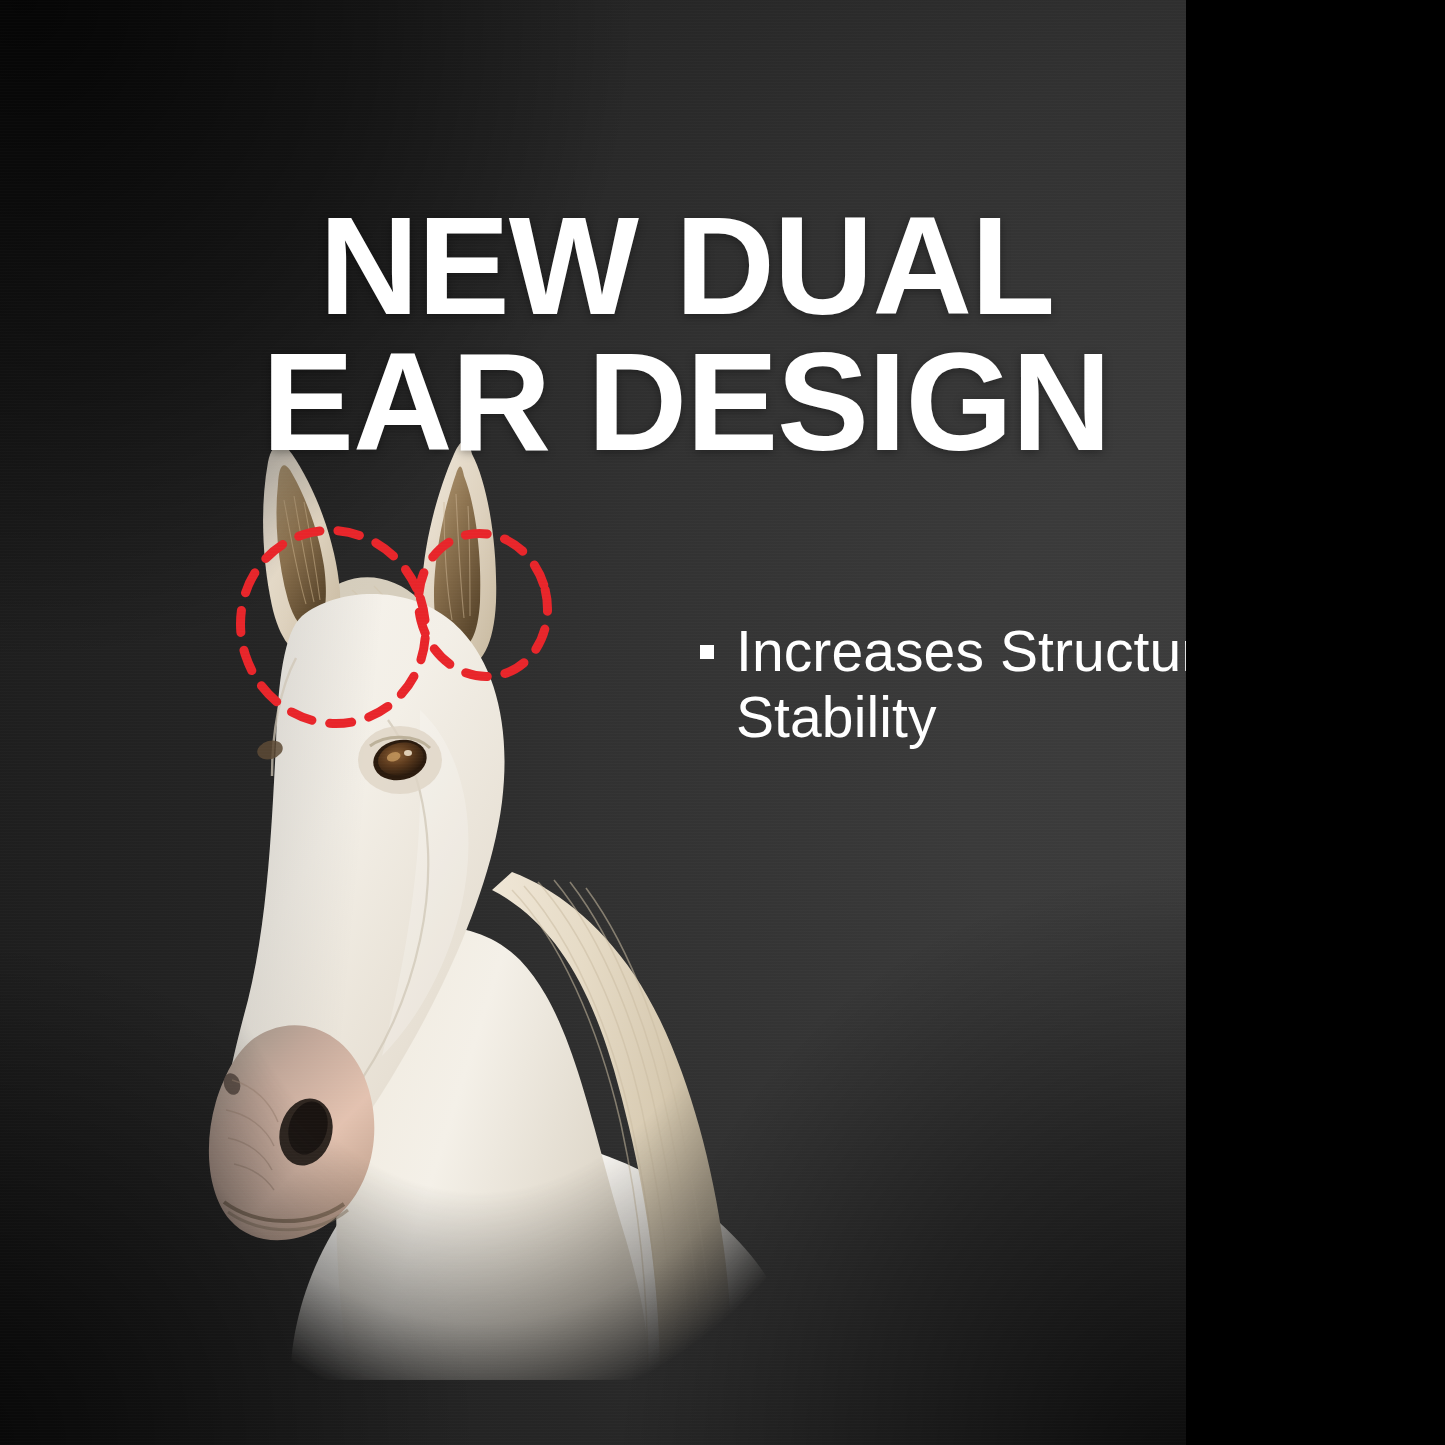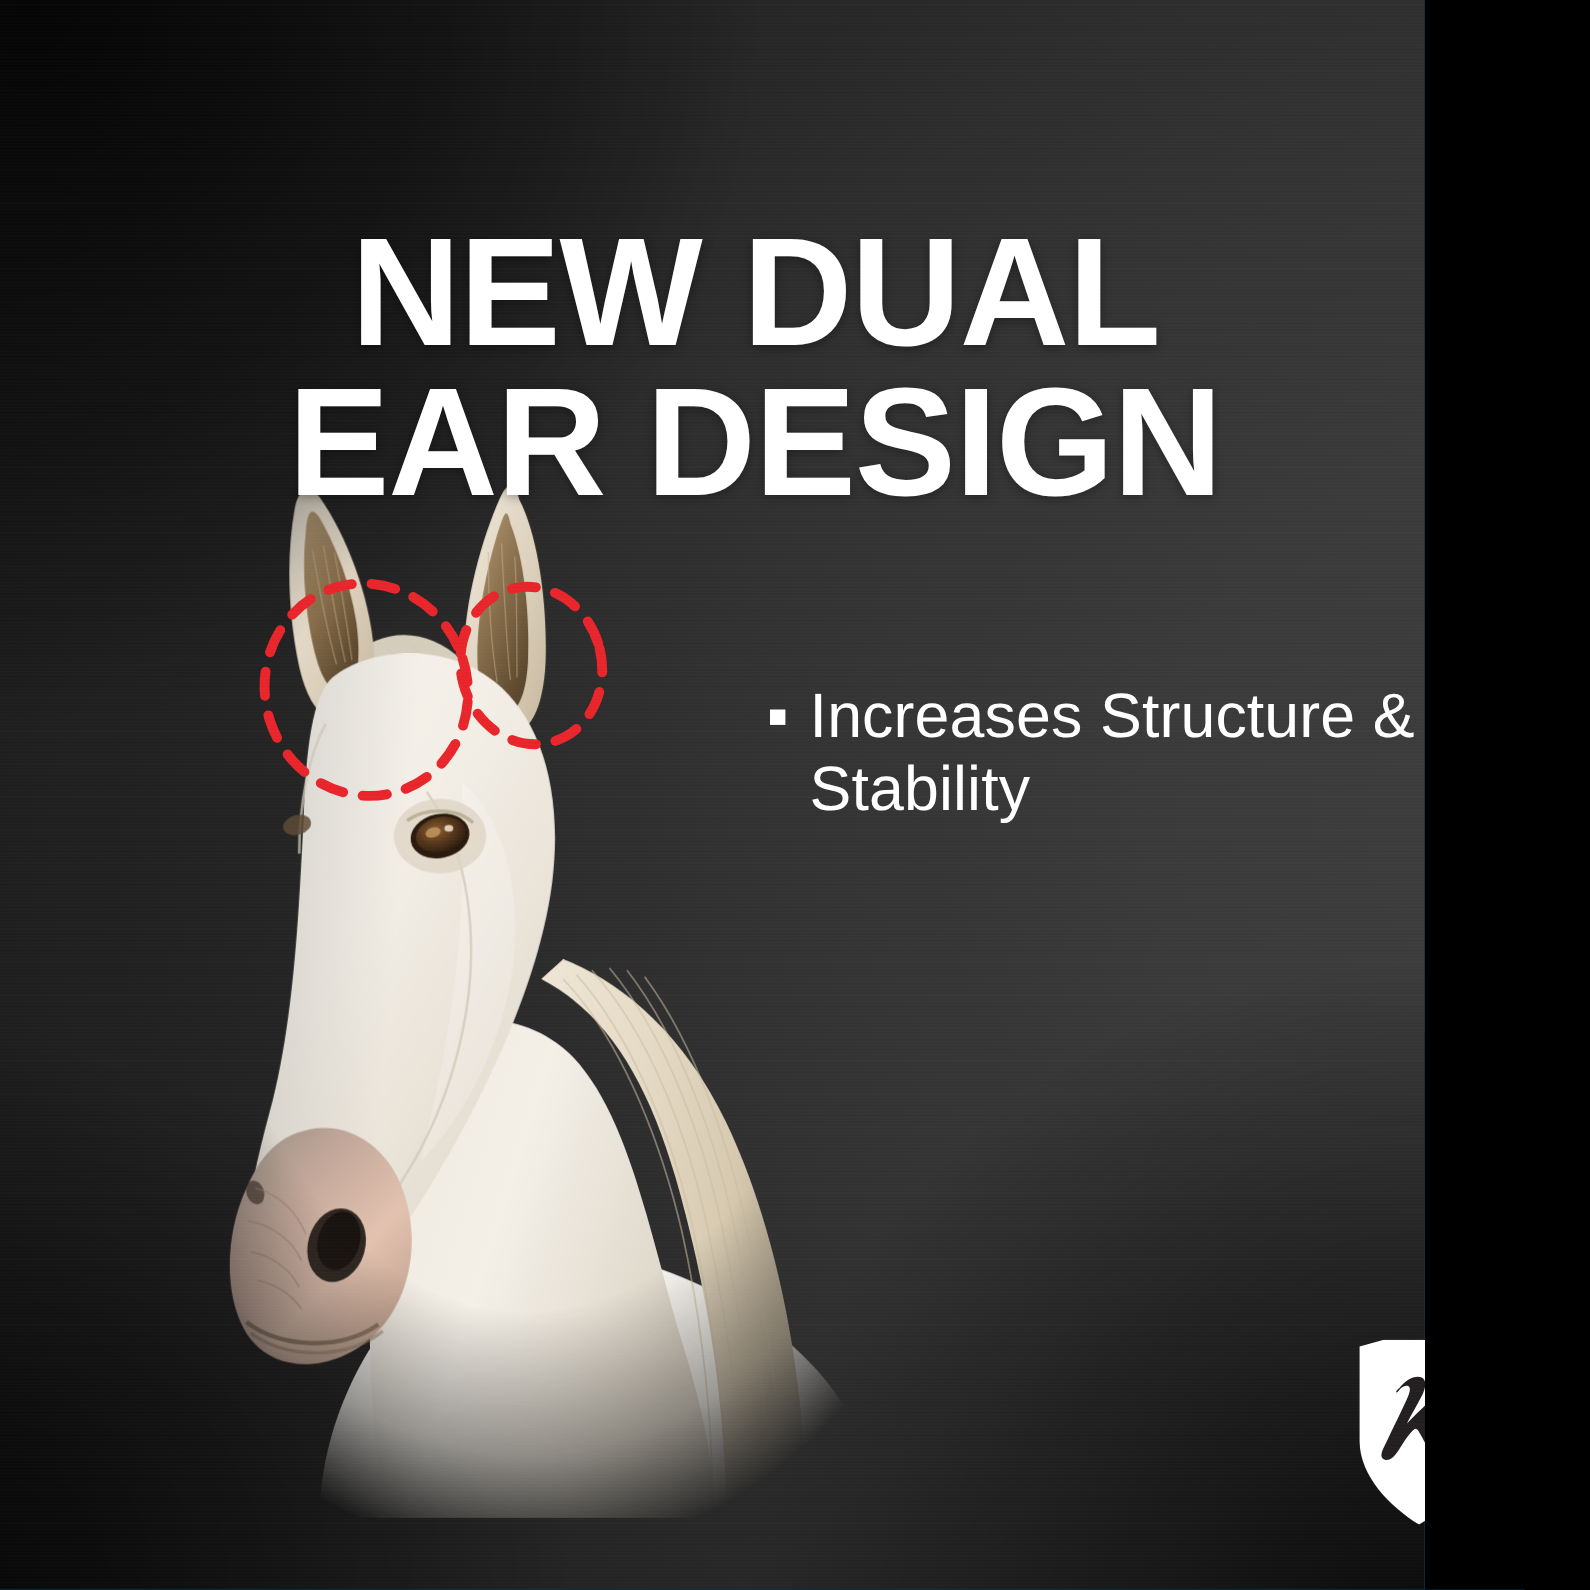--- a/index.html
+++ b/index.html
@@ -2,25 +2,25 @@
 <html><head>
 <meta charset="utf-8">
 <style>
   html, body {
     margin: 0;
     padding: 0;
     background: #000;
   }
   #stage {
     position: relative;
-    width: 1295px;
+    width: 1186px;
     height: 1445px;
     overflow: hidden;
     font-family: "Liberation Sans", sans-serif;
-    background: #0369a1;
+    background: #701a75;
   }
   
   .bg-base {
     position: absolute;
     inset: 0;
     background:
       radial-gradient(ellipse 120% 95% at 112% 52%, #3d3d3d 0%, #3a3a3a 26%, #313131 52%, #262626 72%, #1c1c1c 100%),
       linear-gradient(150deg, #161616 0%, #1e1e1e 22%, #2b2b2b 48%, #333 70%, #1a1a1a 100%);
   }
   .bg-vig-tl {

